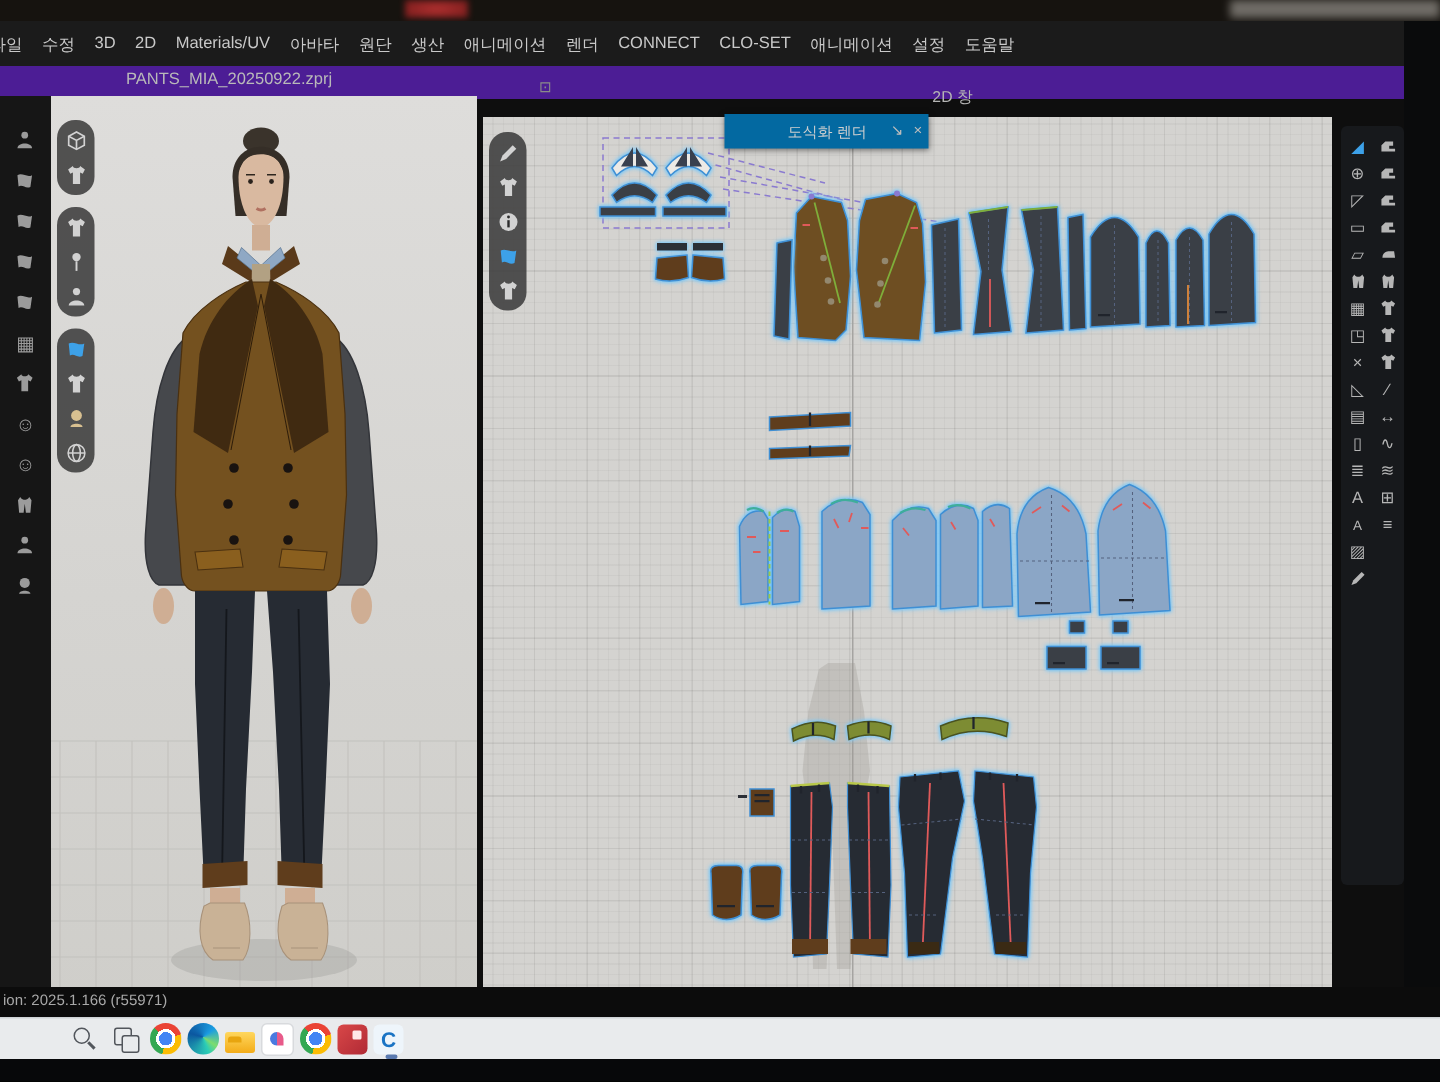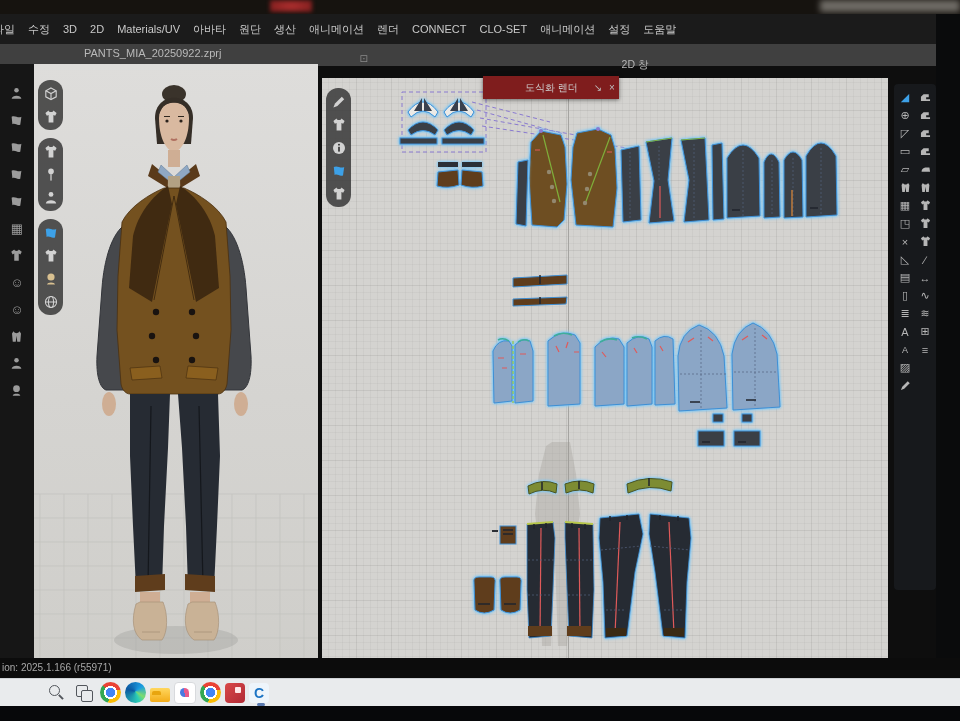--- a/index.html
+++ b/index.html
@@ -13,21 +13,21 @@
   .photo-top .light-obj{left:820px;top:0;width:140px;height:12px;background:#b9b5ae;filter:blur(3px);opacity:.55;}
   .photo-bottom{left:0;top:706px;width:960px;height:15px;background:#07080a;}
 
   
   .screen{left:0;top:14px;width:960px;height:692px;background:#0e0e0e;}
   .menu-bar{left:0;top:0;width:960px;height:30px;background:#1b1b1b;display:flex;align-items:center;gap:13px;padding-left:2px;overflow:hidden;}
   .menu-item{color:#c9c9c9;font-size:11px;white-space:nowrap;cursor:default;}
   .menu-item:first-child{margin-left:-9px;}
   .greeting{right:2px;top:34px;font-size:10.5px;color:#c8c8c8;white-space:nowrap;}
   .greeting .user{color:#4aa3e0;}
-  .tab-bar{left:0;top:30px;width:960px;height:22px;background:#404040;}
+  .tab-bar{left:0;top:30px;width:960px;height:22px;background:#4c1d95;}
   .tab{left:84px;top:3px;display:flex;align-items:center;gap:8px;color:#b9b9b9;font-size:11px;}
   .tab .float-glyph{color:#8a8a8a;font-size:10px;position:relative;top:5px;left:130px;}
 
   
   .left-dock{left:0;top:50px;width:34px;height:608px;background:#161616;display:flex;flex-direction:column;align-items:center;gap:11px;padding-top:22px;box-sizing:border-box;}
   .dock-icon{width:16px;height:16px;color:#9b9b9b;font-size:13px;line-height:16px;text-align:center;}
   .dock-icon .sicon{width:15px;height:15px;}
 
   
   .vp3d{left:34px;top:50px;width:284px;height:606px;background:linear-gradient(#dedddb,#d5d4d1 55%,#cfceca);overflow:hidden;}
@@ -63,21 +63,21 @@
   .greenline{stroke:#7fae3a;stroke-width:1.2;fill:none;}
   .tealline{stroke:#3fae9a;stroke-width:1.5;fill:none;}
   .purpledash{stroke:#8a7ad0;stroke-width:1;stroke-dasharray:4 3;fill:none;}
   .innerdash{stroke:#55627e;stroke-width:.7;stroke-dasharray:2 2;fill:none;}
   .mark{stroke:#20242c;stroke-width:1.5;}
 
   
   .fl-toolbar-2d{position:absolute;left:4px;top:10px;display:flex;flex-direction:column;gap:8px;}
 
   
-  .dialog{left:483px;top:62px;width:136px;height:23px;background:#7f1d1d;display:flex;align-items:center;box-shadow:0 1px 4px rgba(0,0,0,.5);z-index:5;}
+  .dialog{left:483px;top:62px;width:136px;height:23px;background:#0369a1;display:flex;align-items:center;box-shadow:0 1px 4px rgba(0,0,0,.5);z-index:5;}
   .dialog .title{color:#cfcfcf;font-size:10px;margin-left:42px;flex:1;white-space:nowrap;}
   .dialog .dbtn{color:#bdbdbd;font-size:10px;width:14px;text-align:center;cursor:default;}
 
   
   .right-dock{left:894px;top:70px;width:42px;height:506px;background:#17191c;border-radius:4px;display:flex;gap:2px;padding:6px 2px;box-sizing:border-box;}
   .rd-col{display:flex;flex-direction:column;gap:3px;align-items:center;flex:1;}
   .rd-col .item{width:16px;height:15px;color:#b6b6b6;font-size:11px;display:flex;align-items:center;justify-content:center;}
   .rd-col .item .sicon{width:13px;height:13px;}
   .rd-col .item.active{color:#3da1e8;}
   .rd-col .item.small-a{font-size:9px;}

